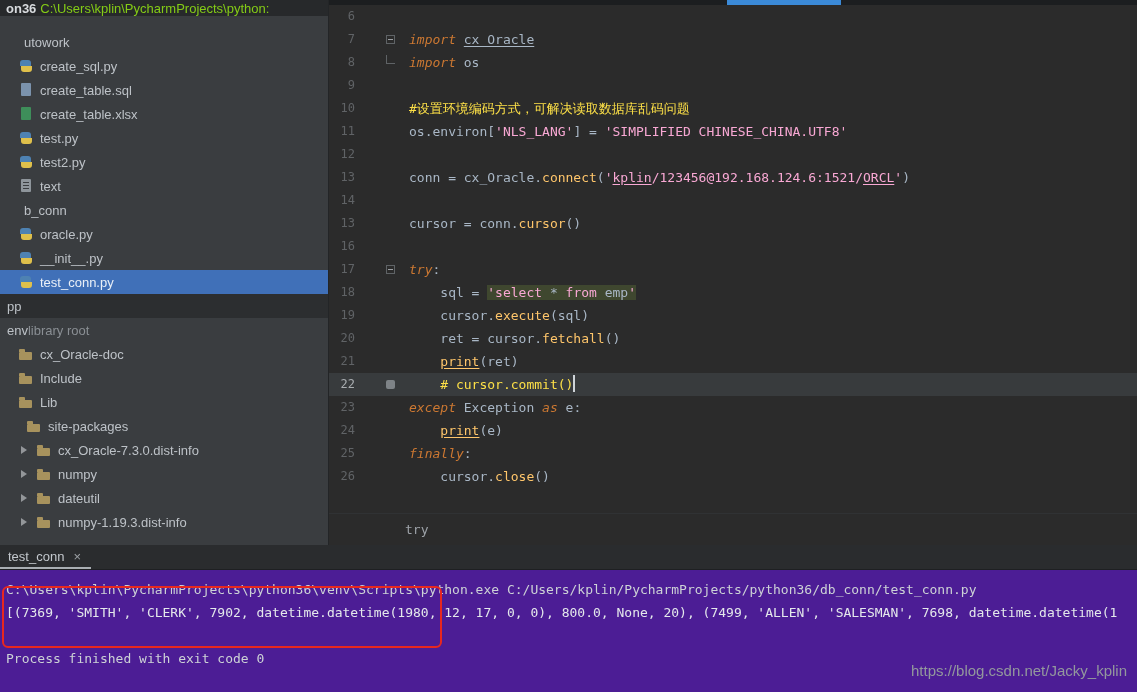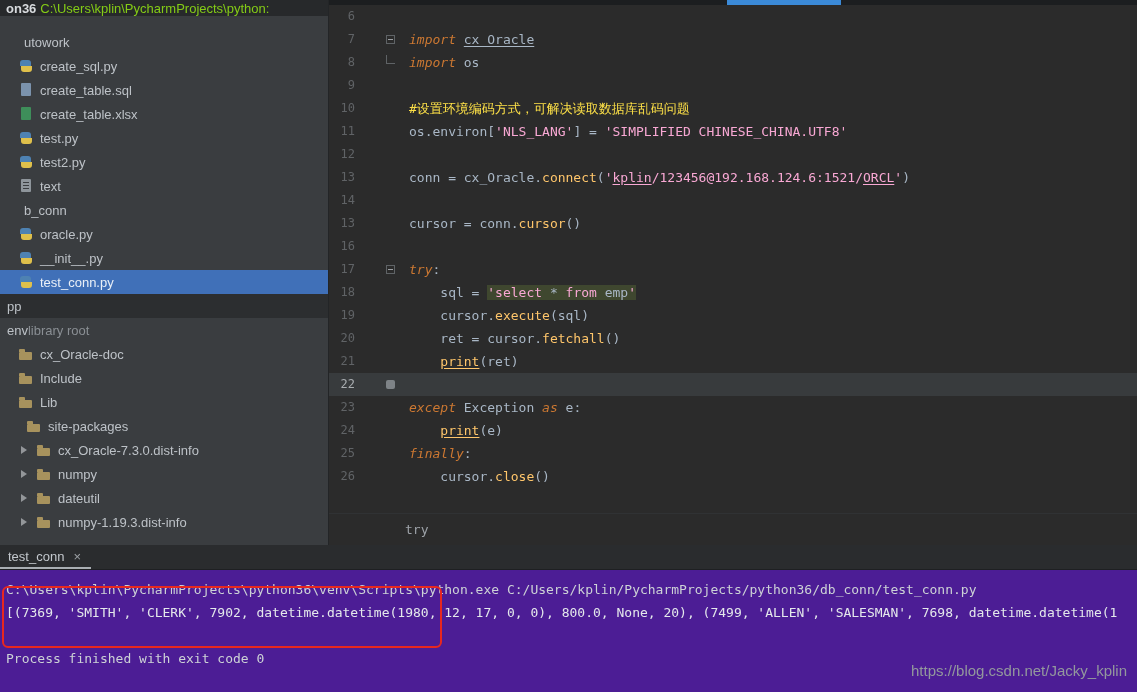--- a/index.html
+++ b/index.html
@@ -193,21 +193,21 @@
       <div class="code-line"><span class="gutter"><span class="gnum">12</span><span class="gfold"></span></span><span class="codetxt"></span></div>
       <div class="code-line"><span class="gutter"><span class="gnum">13</span><span class="gfold"></span></span><span class="codetxt"><span class="tk-pl">conn = cx_Oracle.</span><span class="tk-fn">connect</span><span class="tk-pl">(</span><span class="tk-str">'</span><span class="tk-str tk-u">kplin</span><span class="tk-str">/123456@192.168.124.6:1521/</span><span class="tk-str tk-u">ORCL</span><span class="tk-str">'</span><span class="tk-pl">)</span></span></div>
       <div class="code-line"><span class="gutter"><span class="gnum">14</span><span class="gfold"></span></span><span class="codetxt"></span></div>
       <div class="code-line"><span class="gutter"><span class="gnum">13</span><span class="gfold"></span></span><span class="codetxt"><span class="tk-pl">cursor = conn.</span><span class="tk-fn">cursor</span><span class="tk-pl">()</span></span></div>
       <div class="code-line"><span class="gutter"><span class="gnum">16</span><span class="gfold"></span></span><span class="codetxt"></span></div>
       <div class="code-line"><span class="gutter"><span class="gnum">17</span><span class="gfold"><span class="fm"></span></span></span><span class="codetxt"><span class="tk-kw">try</span><span class="tk-pl">:</span></span></div>
       <div class="code-line"><span class="gutter"><span class="gnum">18</span><span class="gfold"></span></span><span class="codetxt"><span class="tk-pl">    sql = </span><span class="tk-str tk-hl">'select</span><span class="tk-pl tk-hl"> * </span><span class="tk-str tk-hl">from</span><span class="tk-pl tk-hl"> emp</span><span class="tk-str tk-hl">'</span></span></div>
       <div class="code-line"><span class="gutter"><span class="gnum">19</span><span class="gfold"></span></span><span class="codetxt"><span class="tk-pl">    cursor.</span><span class="tk-fn">execute</span><span class="tk-pl">(sql)</span></span></div>
       <div class="code-line"><span class="gutter"><span class="gnum">20</span><span class="gfold"></span></span><span class="codetxt"><span class="tk-pl">    ret = cursor.</span><span class="tk-fn">fetchall</span><span class="tk-pl">()</span></span></div>
       <div class="code-line"><span class="gutter"><span class="gnum">21</span><span class="gfold"></span></span><span class="codetxt"><span class="tk-pl">    </span><span class="tk-fn tk-u">print</span><span class="tk-pl">(ret)</span></span></div>
-      <div class="code-line current"><span class="gutter"><span class="gnum">22</span><span class="gfold"><span class="mk"></span></span></span></div>
+      <div class="code-line current"><span class="gutter"><span class="gnum">22</span><span class="gfold"><span class="mk"></span></span></span><span class="codetxt"><span class="tk-cm">    # cursor.commit()</span><span class="tk-caret"></span></span></div>
       <div class="code-line"><span class="gutter"><span class="gnum">23</span><span class="gfold"></span></span><span class="codetxt"><span class="tk-kw">except </span><span class="tk-pl">Exception </span><span class="tk-kw">as</span><span class="tk-pl"> e:</span></span></div>
       <div class="code-line"><span class="gutter"><span class="gnum">24</span><span class="gfold"></span></span><span class="codetxt"><span class="tk-pl">    </span><span class="tk-fn tk-u">print</span><span class="tk-pl">(e)</span></span></div>
       <div class="code-line"><span class="gutter"><span class="gnum">25</span><span class="gfold"></span></span><span class="codetxt"><span class="tk-kw">finally</span><span class="tk-pl">:</span></span></div>
       <div class="code-line"><span class="gutter"><span class="gnum">26</span><span class="gfold"></span></span><span class="codetxt"><span class="tk-pl">    cursor.</span><span class="tk-fn">close</span><span class="tk-pl">()</span></span></div>
     </div>
 </div>
 
 <div class="breadcrumb-bar">
   <span>try</span>
 </div>

